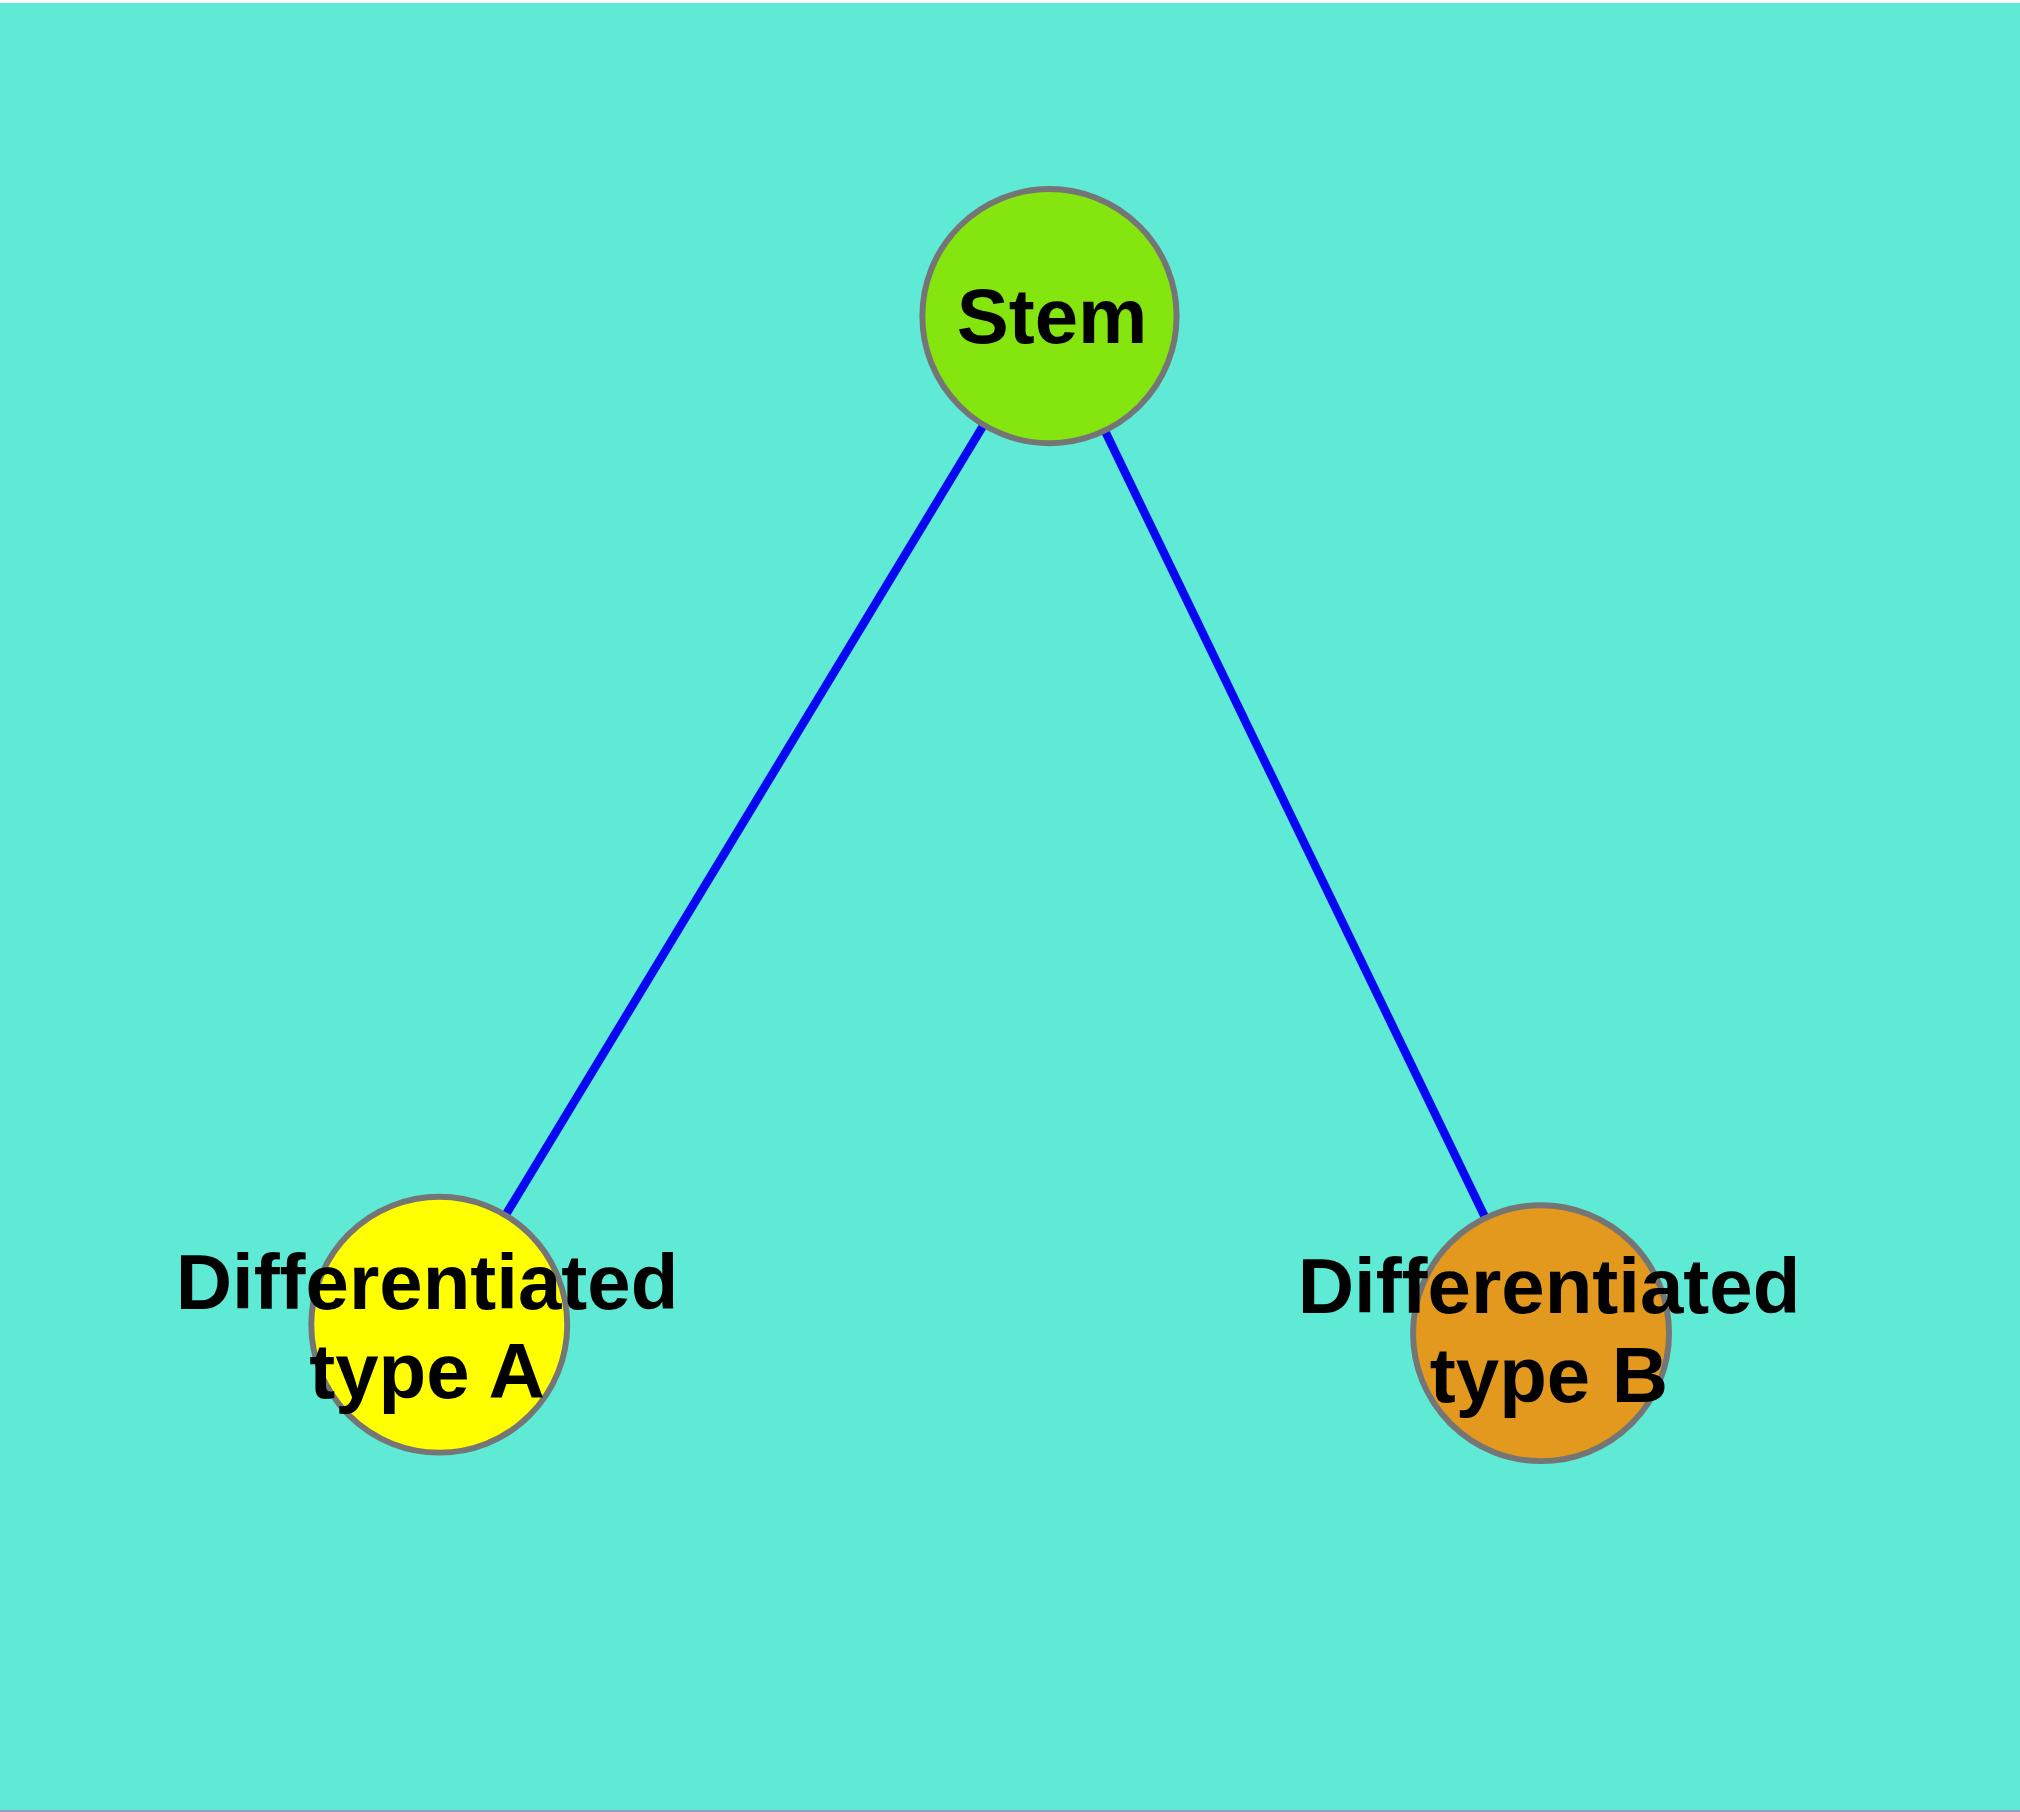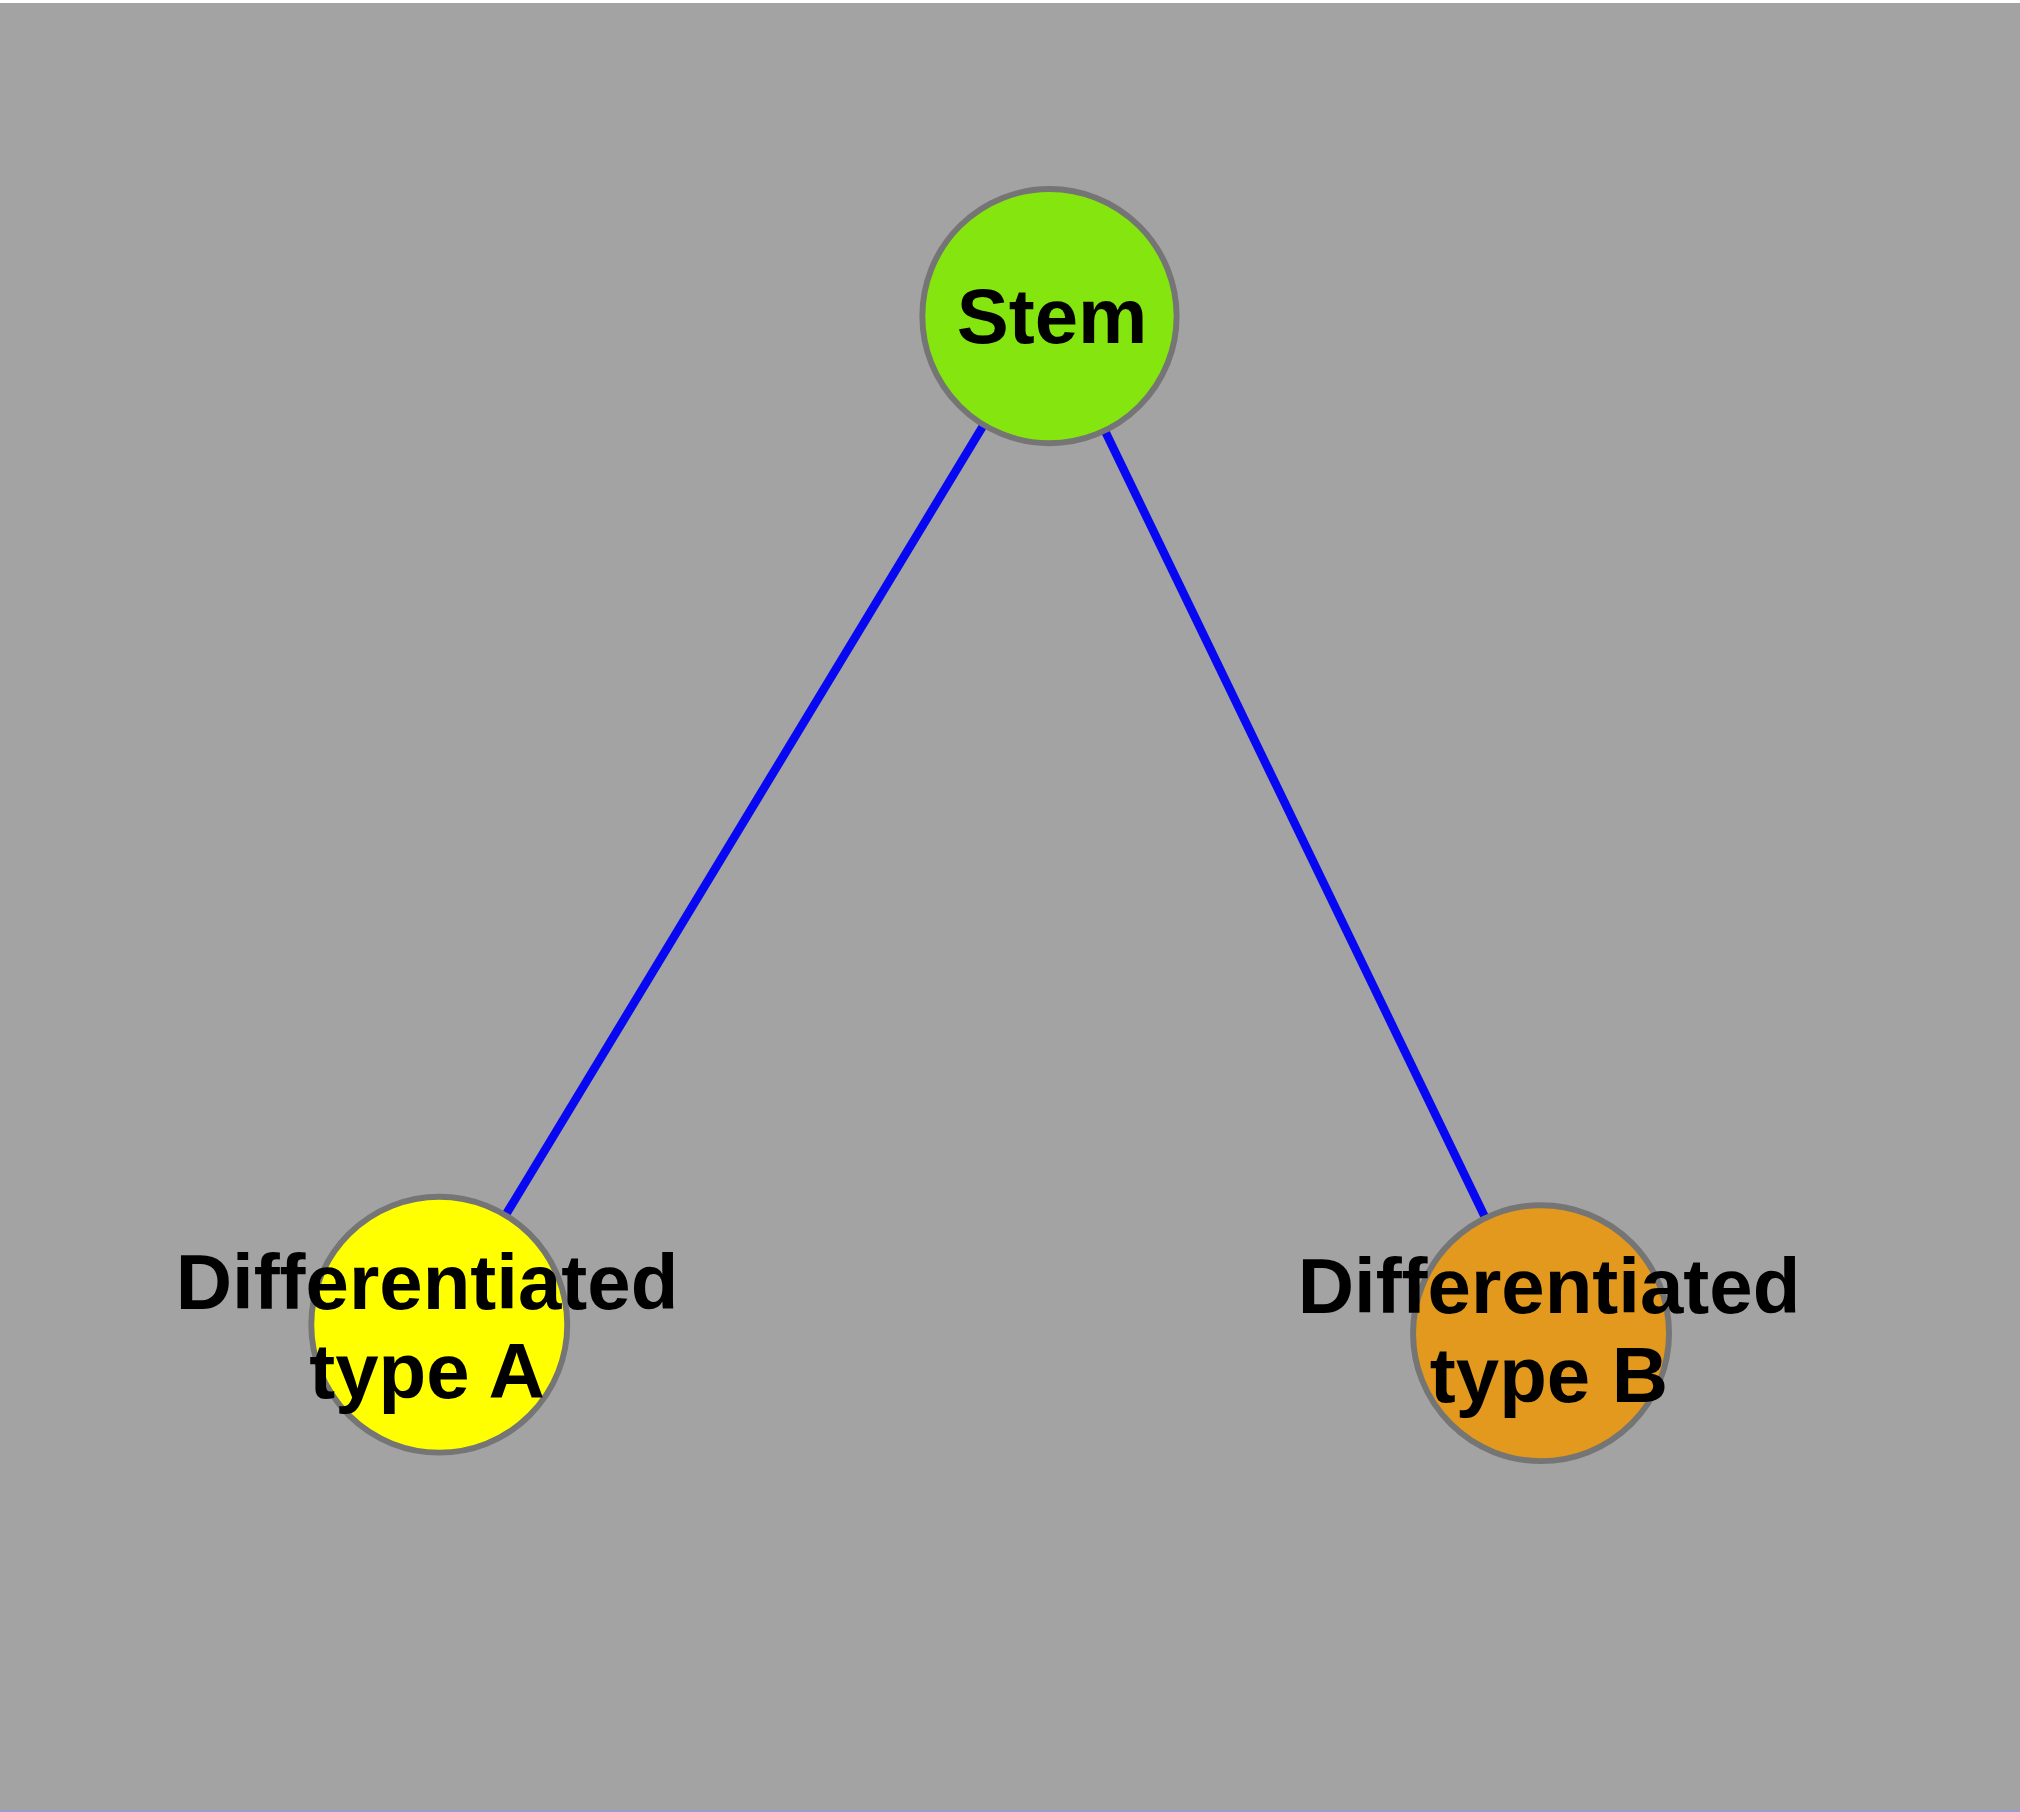--- a/index.html
+++ b/index.html
@@ -53,21 +53,21 @@
     font-size: 78px;
     line-height: 1.14;
     text-align: center;
     white-space: pre-line;
     pointer-events: none;
   }
 </style>
 </head>
 <body>
 
-<div class="canvas" style="background-color: #a3a3a3;">
+<div class="canvas" style="background-color: #5eead4;">
 
   <div class="top-strip" style="background-color: rgb(255, 255, 255);"></div>
 
   <svg class="graph" viewBox="0 0 2384 2138">
 
     <line class="edge" x1="1238" y1="373" x2="518" y2="1563" stroke="#0707f2"></line>
 
     <line class="edge" x1="1238" y1="373" x2="1818" y2="1573" stroke="#0707f2"></line>
 
     <circle class="node" cx="1238" cy="373" r="150" fill="#85e60f" stroke="#757575"></circle>

